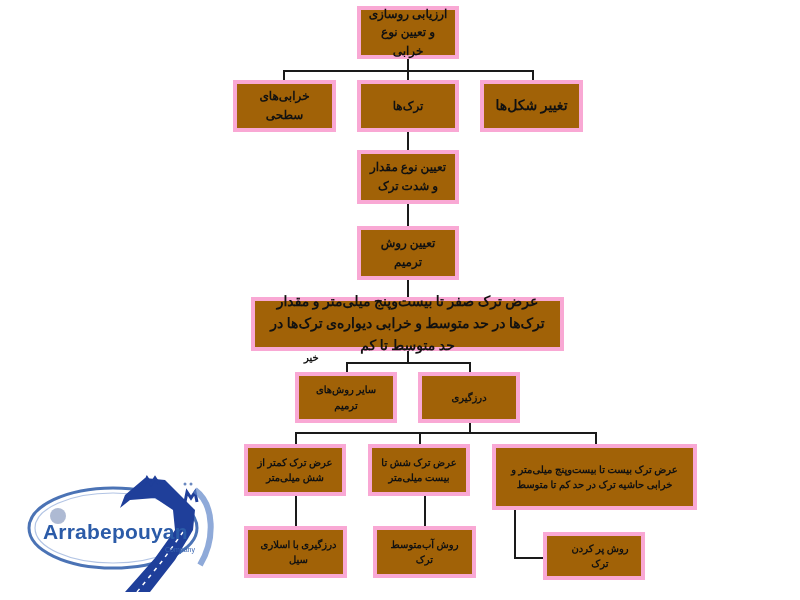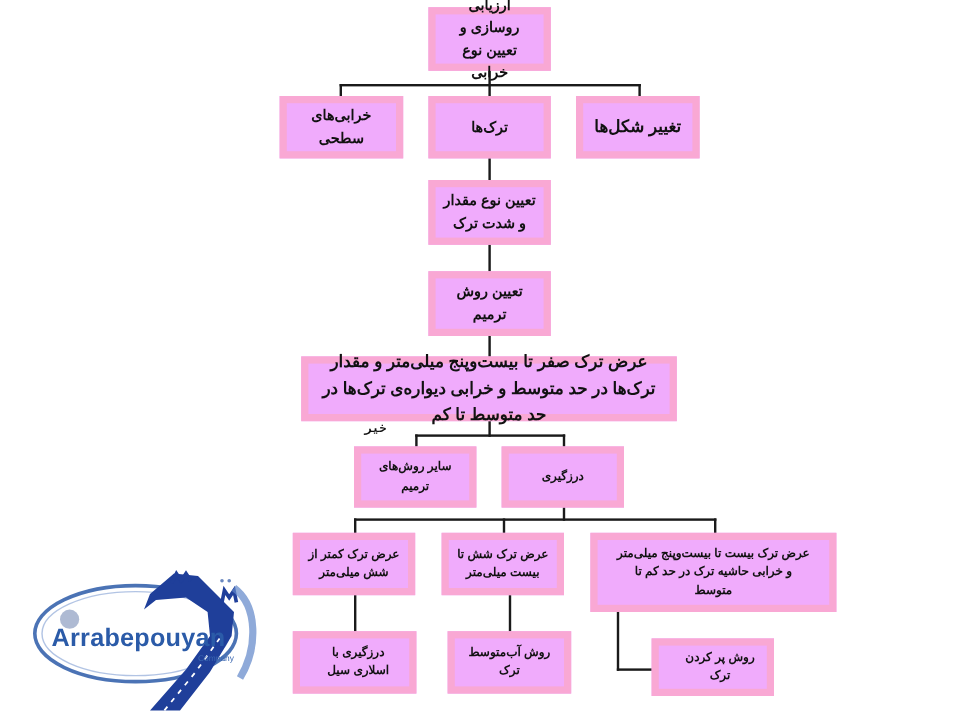--- a/index.html
+++ b/index.html
@@ -2,34 +2,34 @@
 <html><head>
   <meta charset="utf-8">
   <style>
     html, body { margin: 0; padding: 0; }
     body {
       width: 800px; height: 600px; background: #ffffff; position: relative; overflow: hidden;
       font-family: "DejaVu Sans", sans-serif;
     }
     .box {
       position: absolute; box-sizing: border-box;
-      border: 6px solid #f9a8d4; background: #f0abfc;
+      border: 4px solid #f9a8d4; background: #a16207;
       display: flex; align-items: center; justify-content: center;
       text-align: center; direction: rtl;
-      font-family: Liberation Sans, sans-serif; font-weight: bold; color: #111;
+      font-family: Liberation Serif, serif; font-weight: bold; color: #111;
       line-height: 1.55; padding: 2px 6px;
     }
     .fs-s { font-size: 10px; }
     .fs-m { font-size: 12px; }
     .fs-l { font-size: 14px; }
     .line { position: absolute; background: #1a1a1a; }
     .h { height: 2px; }
     .v { width: 2px; }
     .lbl {
-      position: absolute; direction: rtl; font-family: Liberation Mono, monospace;
+      position: absolute; direction: rtl; font-family: Liberation Sans, sans-serif;
       font-weight: bold; font-size: 10px; color: #111; text-align: right;
     }
     .logo { position: absolute; left: 25px; top: 470px; width: 190px; height: 125px; }
     .logo-text {
       position: absolute; left: 18px; top: 50px; font-family: "Liberation Sans", sans-serif;
       font-weight: bold; font-size: 21px; color: #2b5ba8; letter-spacing: 0.2px;
     }
     .logo-sub {
       position: absolute; left: 140px; top: 76px; font-family: "Liberation Sans", sans-serif;
       font-size: 7px; color: #3a66b0;

